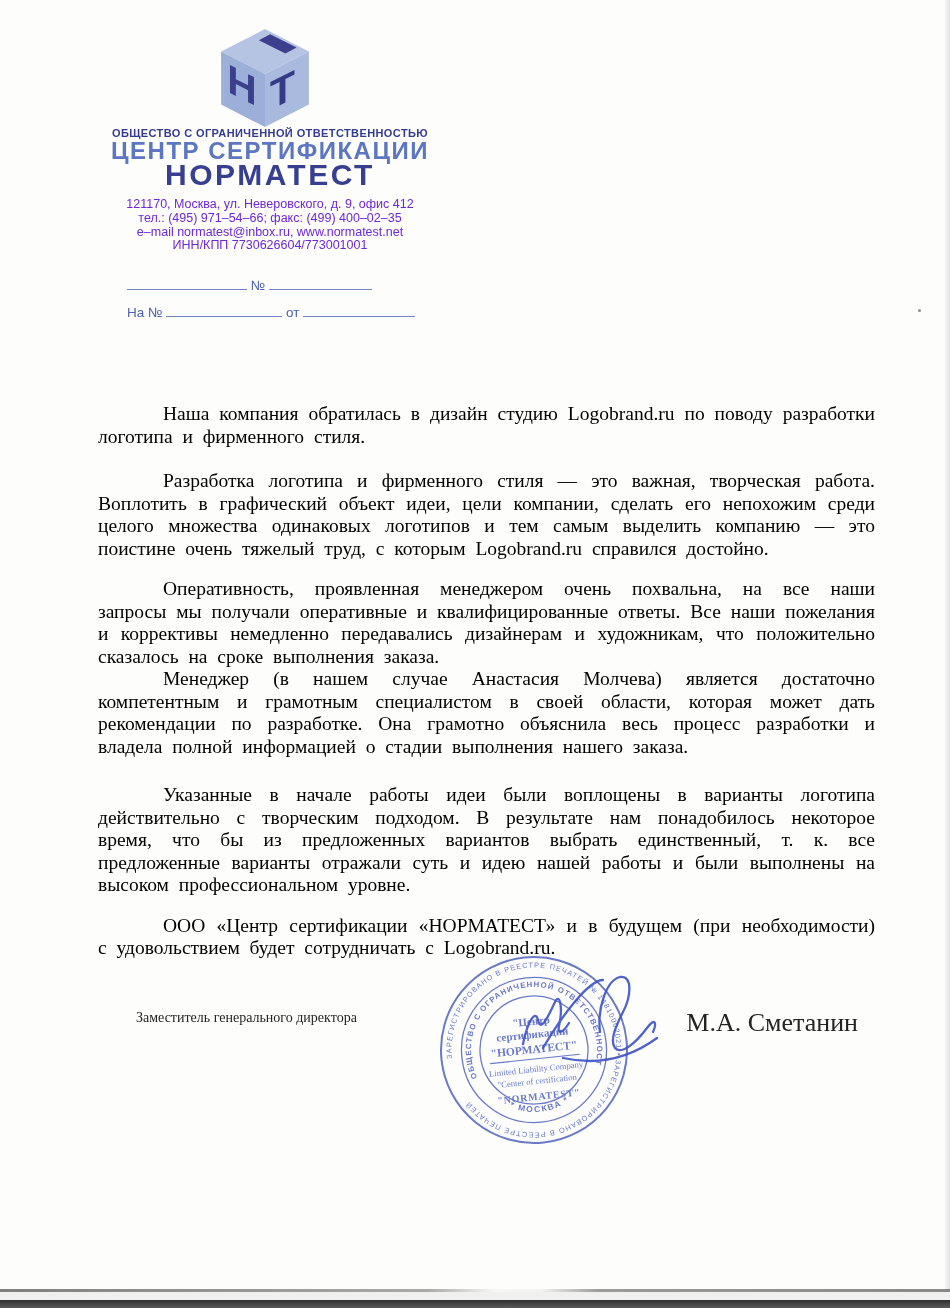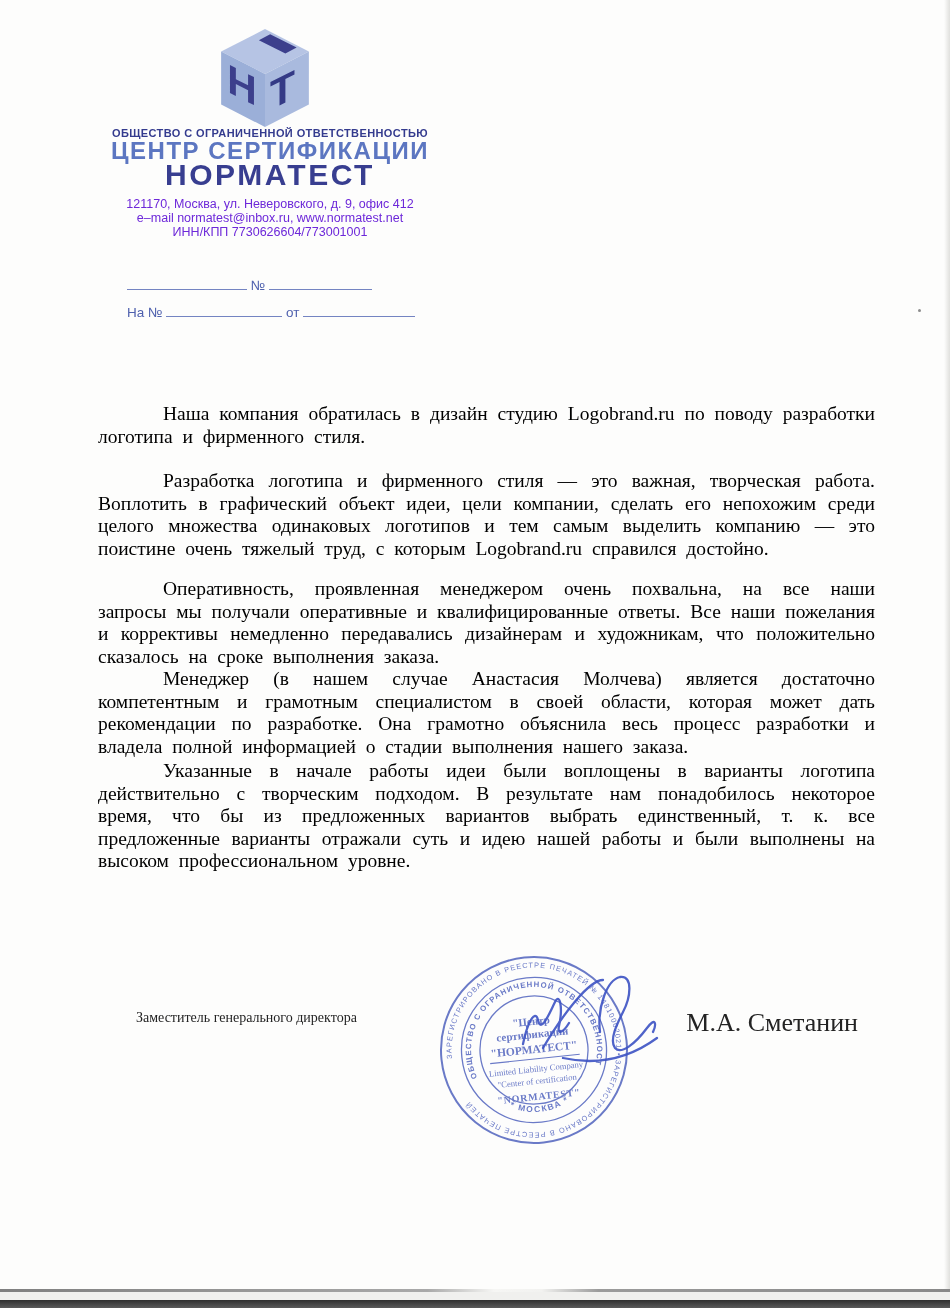--- a/index.html
+++ b/index.html
@@ -22,21 +22,21 @@
   .ref .blank{display:inline-block;border-bottom:1px solid #7484c2;height:13px;vertical-align:baseline;}
   .ref1{top:276px;}
   .ref2{top:303px;}
   
   .body-text{position:absolute;left:98px;top:403px;width:777px;color:#000000;
              font-family:"Liberation Serif",serif;font-size:19.5px;line-height:22.5px;
              text-align:justify;word-spacing:5px;}
   .body-text p{margin:0;text-indent:65px;}
   .body-text p.sp22{margin-top:22px;}
   .body-text p.sp18{margin-top:18px;}
-  .body-text p.sp10{margin-top:2px;}
+  .body-text p.sp10{margin-top:26px;}
   
   .sign-title{position:absolute;left:136px;top:1010px;font-family:"Liberation Serif",serif;
               font-size:14px;color:#232323;text-align:right;}
   .sign-name{position:absolute;right:92px;top:1008px;font-family:"Liberation Serif",serif;
              font-size:26px;color:#232323;}
   
   .stamp{position:absolute;left:434px;top:950px;width:200px;height:200px;opacity:.88;}
   .autograph{position:absolute;left:505px;top:952px;width:200px;height:130px;}
   
   .dust{position:absolute;left:918px;top:309px;width:3px;height:3px;border-radius:50%;background:#8d8d8d;}
@@ -64,20 +64,21 @@
       </g>
       <g transform="matrix(1,-0.5,0,1,0,0)">
         <text x="55" y="110" font-family="Liberation Sans,sans-serif" font-weight="bold" font-size="40" fill="#343a86">Т</text>
       </g>
     </svg>
     <div class="org-type">ОБЩЕСТВО С ОГРАНИЧЕННОЙ ОТВЕТСТВЕННОСТЬЮ</div>
     <div class="org-line1">ЦЕНТР СЕРТИФИКАЦИИ</div>
     <div class="org-line2">НОРМАТЕСТ</div>
     <div class="addr">
       <div>121170, Москва, ул. Неверовского, д. 9, офис 412</div>
+      <div>тел.: (495) 971–54–66; факс: (499) 400–02–35</div>
       <div>e–mail normatest@inbox.ru, www.normatest.net</div>
       <div>ИНН/КПП 7730626604/773001001</div>
     </div>
   </div>
 
   <div class="ref ref1">
     <span class="blank" style="width:120px"></span>
     <span>№</span>
     <span class="blank" style="width:103px"></span>
   </div>
@@ -87,20 +88,21 @@
     <span>от</span>
     <span class="blank" style="width:112px"></span>
   </div>
 
   <div class="body-text">
     <p>Наша компания обратилась в дизайн студию Logobrand.ru по поводу разработки логотипа и фирменного стиля.</p>
     <p class="sp22">Разработка логотипа и фирменного стиля — это важная, творческая работа. Воплотить в графический объект идеи, цели компании, сделать его непохожим среди целого множества одинаковых логотипов и тем самым выделить компанию — это поистине очень тяжелый труд, с которым Logobrand.ru справился достойно.</p>
     <p class="sp18">Оперативность, проявленная менеджером очень похвальна, на все наши запросы мы получали оперативные и квалифицированные ответы. Все наши пожелания и коррективы немедленно передавались дизайнерам и художникам, что положительно сказалось на сроке выполнения заказа.</p>
     <p>Менеджер (в нашем случае Анастасия Молчева) является достаточно компетентным и грамотным специалистом в своей области, которая может дать рекомендации по разработке. Она грамотно объяснила весь процесс разработки и владела полной информацией о стадии выполнения нашего заказа.</p>
     <p class="sp10">Указанные в начале работы идеи были воплощены в варианты логотипа действительно с творческим подходом. В результате нам понадобилось некоторое время, что бы из предложенных вариантов выбрать единственный, т. к. все предложенные варианты отражали суть и идею нашей работы и были выполнены на высоком профессиональном уровне.</p>
+    <p class="sp18">ООО «Центр сертификации «НОРМАТЕСТ» и в будущем (при необходимости) с удовольствием будет сотрудничать с Logobrand.ru.</p>
   </div>
 
   <div class="sign-title">Заместитель генерального директора</div>
   <div class="sign-name">М.А. Сметанин</div>
 
   <svg class="stamp" viewBox="0 0 200 200">
     <g transform="rotate(-6 100 100)">
       <circle cx="100" cy="100" r="93" fill="none" stroke="#5668c0" stroke-width="2"></circle>
       <circle cx="100" cy="100" r="72.5" fill="none" stroke="#5668c0" stroke-width="1.3"></circle>
       <circle cx="100" cy="100" r="54" fill="none" stroke="#5668c0" stroke-width="1.3"></circle>

